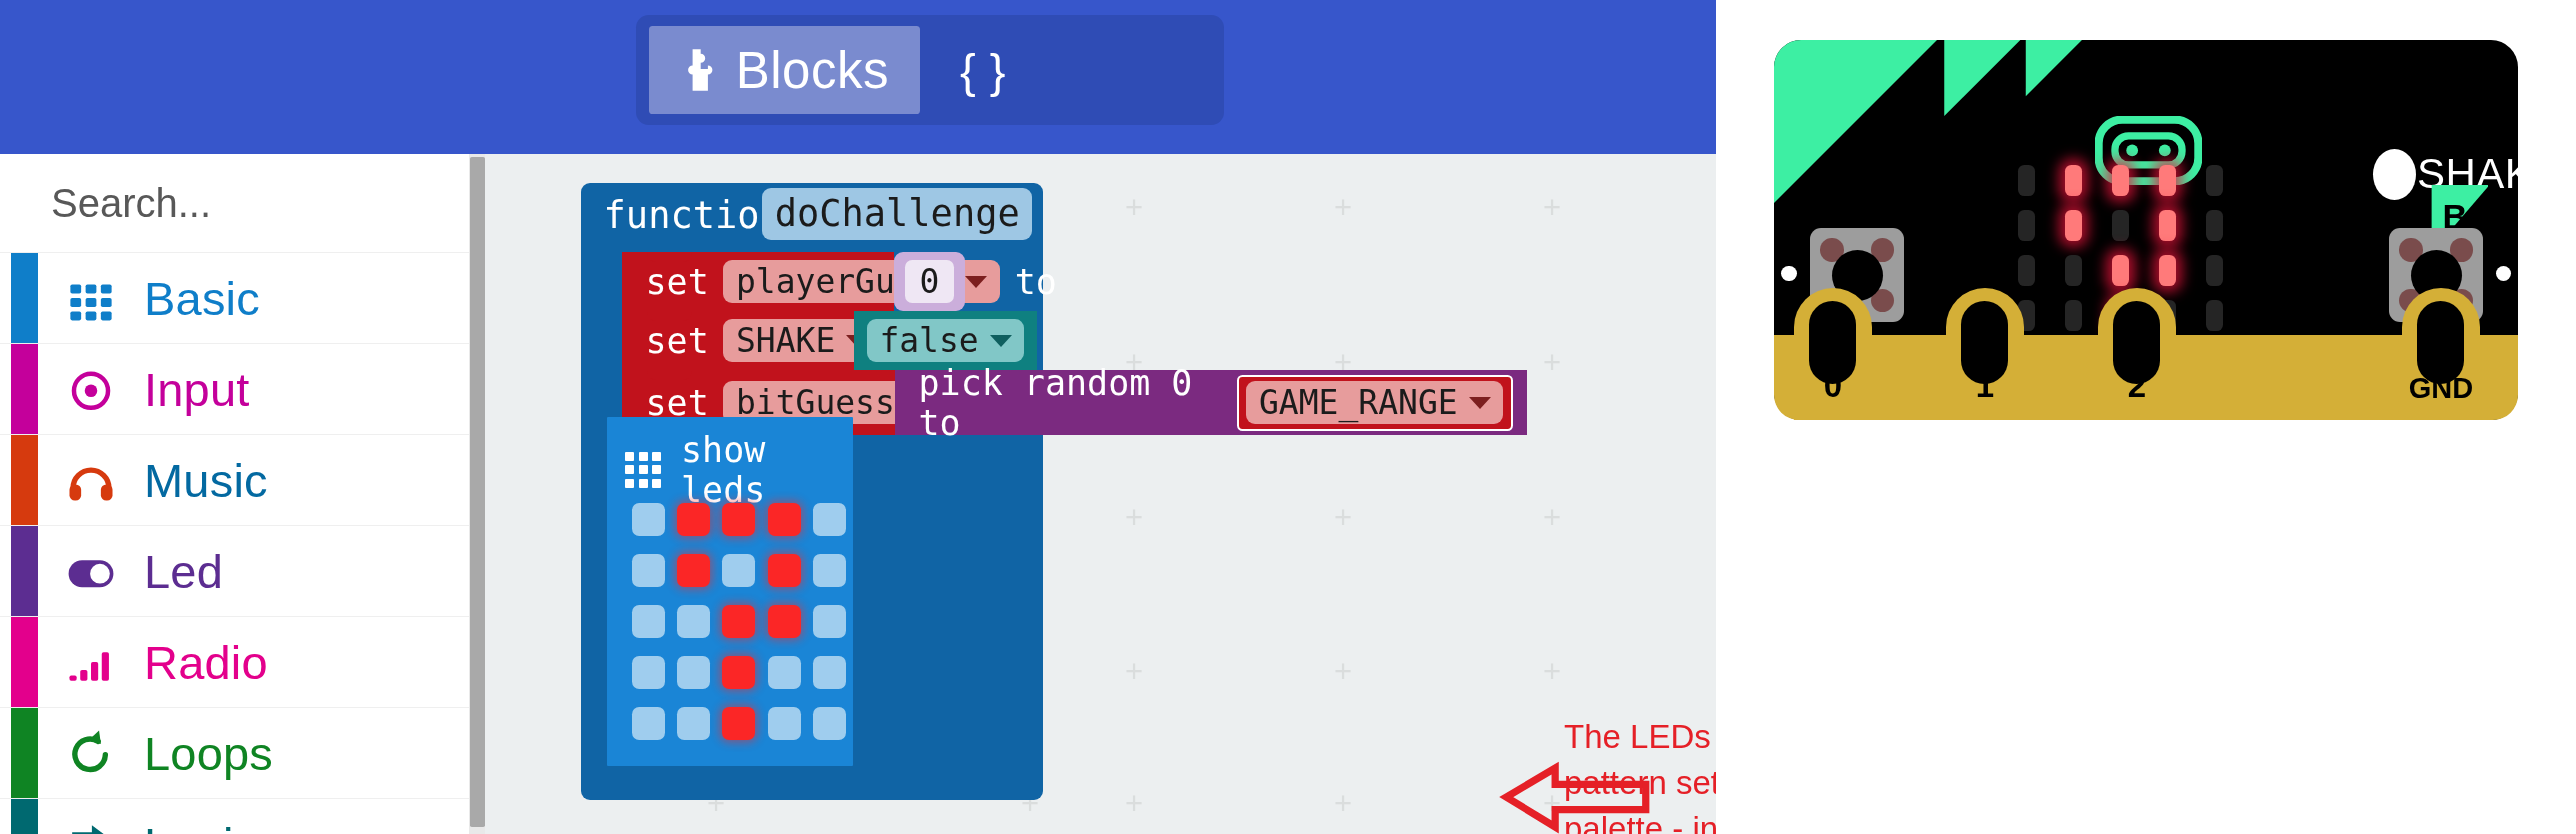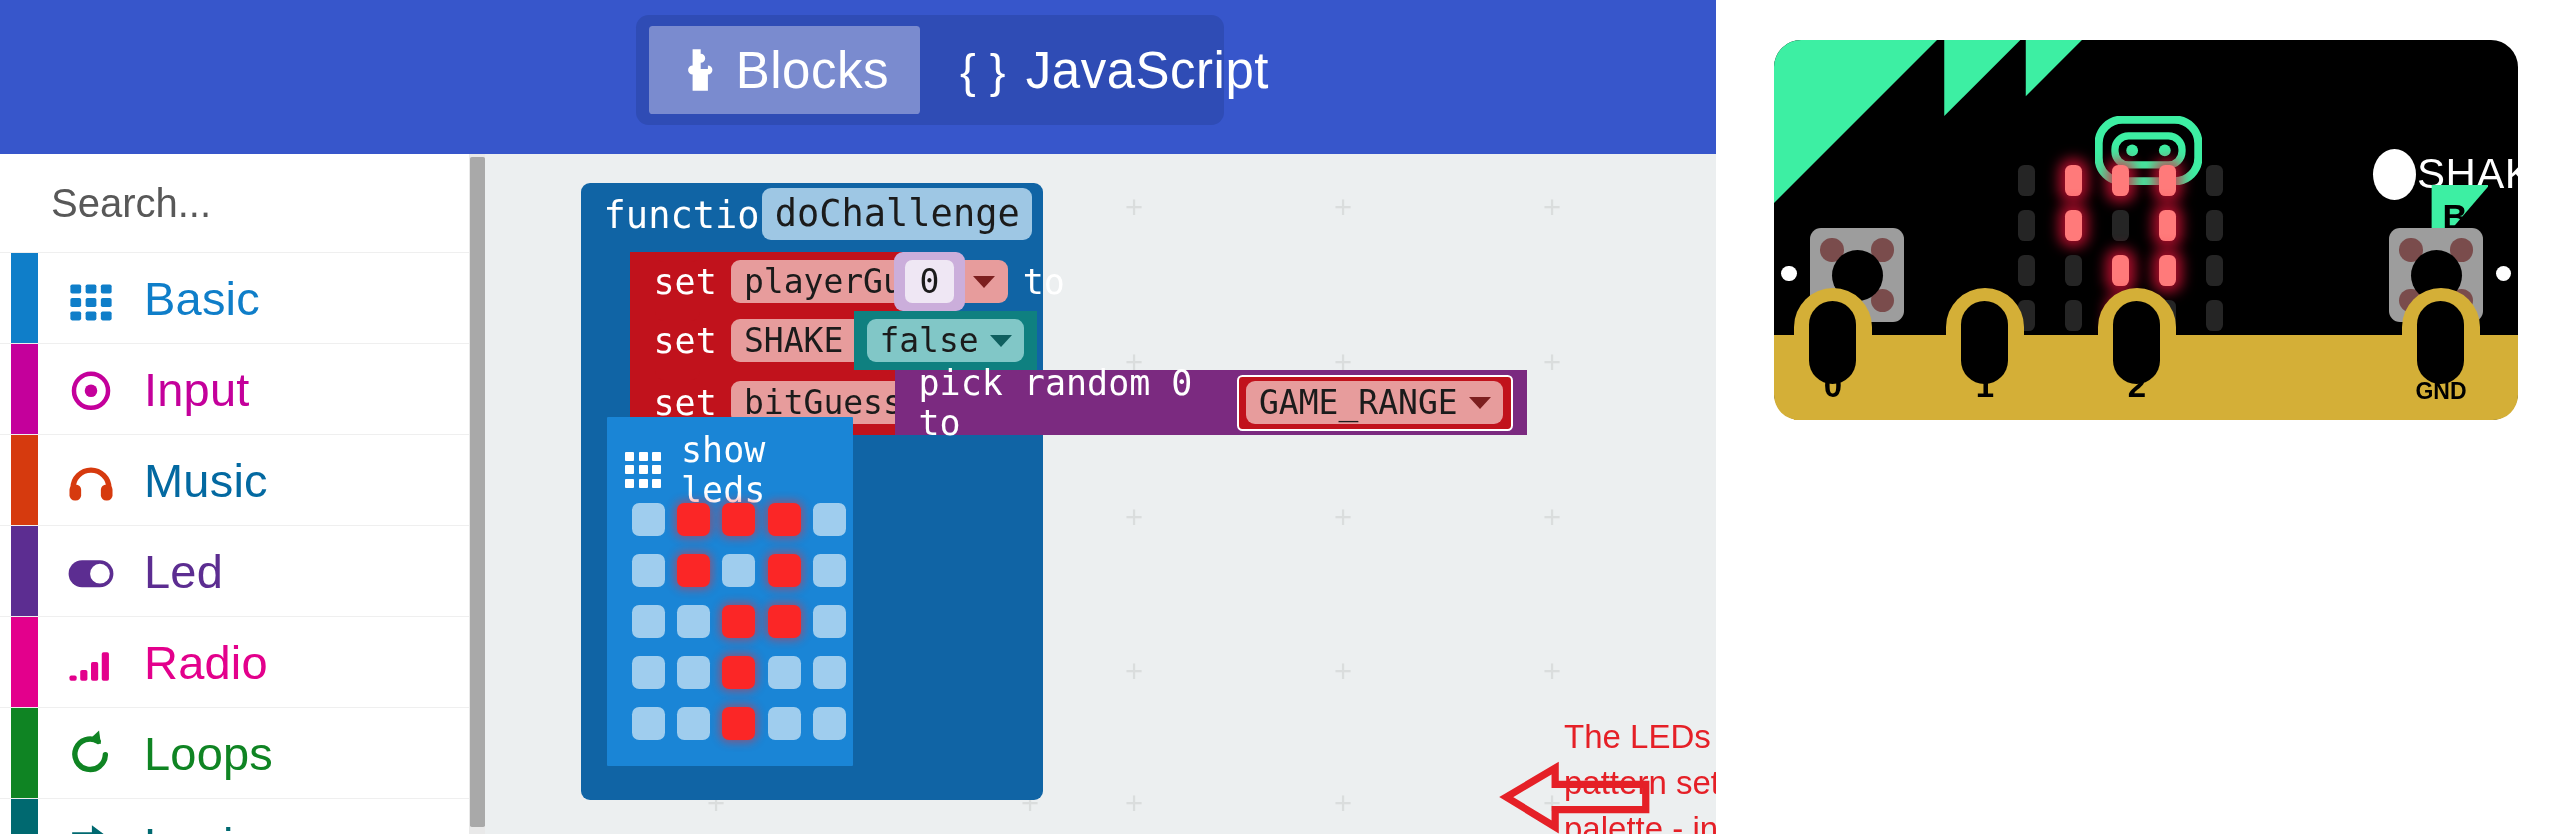--- a/index.html
+++ b/index.html
@@ -86,21 +86,21 @@
     font-family: "DejaVu Sans Mono", monospace; font-size: 37px;
   }
   .fn-inner { position: absolute; left: 41px; top: 69px; }
 
   .stmt {
     position: relative; height: 59px; display: flex; align-items: center;
     color: #fff; font-family: "DejaVu Sans Mono", monospace; font-size: 35px;
   }
   .stmt .body {
     position: absolute; left: 0; top: 0; height: 59px; background: #c1121c;
-    display: flex; align-items: center; padding-left: 23.5px; gap: 14.5px; margin-left: 8px;
+    display: flex; align-items: center; padding-left: 23.5px; gap: 14.5px;
   }
   .notch {
     position: absolute; left: 25px; top: 0; width: 45px; height: 10px;
     background: #c1121c; border-bottom-left-radius: 9px; border-bottom-right-radius: 9px;
   }
   .vfield {
     background: #e79c9c; color: #1b1b1b; border-radius: 9px;
     height: 43px; line-height: 43px; padding: 0 12.7px;
     display: inline-flex; align-items: center; gap: 11px;
     font-family: "DejaVu Sans Mono", monospace; font-size: 33px;
@@ -241,21 +241,20 @@
         <span>
           <svg class="puzzle-icon" viewBox="0 0 40 46" xmlns="http://www.w3.org/2000/svg">
             <path fill="#ffffff" d="M14 0h9v5a5 5 0 1 1 0 10v7h8v-4a5 5 0 1 1 0 10v18H14V28a5 5 0 1 1 0-10V0z"></path>
           </svg>
         </span>
         <span>Blocks</span>
       </div>
 
       <div class="tab js">
         <span class="brace">{&nbsp;}</span>
-        <span>JavaScript</span>
       </div>
 
     </div>
   </div>
 
   <div class="sidebar">
 
     <div class="search-row">
       <input class="search-input" type="text" placeholder="Search..." style="">
       <span>
@@ -633,19 +632,19 @@
       <div class="big-pin" style="left:172px;">
         <span class="ring"></span>
         <span class="plabel">1</span>
       </div>
       <div class="big-pin" style="left:324px;">
         <span class="ring"></span>
         <span class="plabel">2</span>
       </div>
       <div class="big-pin" style="left:628px;">
         <span class="ring"></span>
-        <span class="plabel" style="font-size:23px;">GND</span>
+        <span class="plabel" style="font-size:29px;">GND</span>
       </div>
     </div>
   </div>
 
 </div>
 
 
 </body></html>

